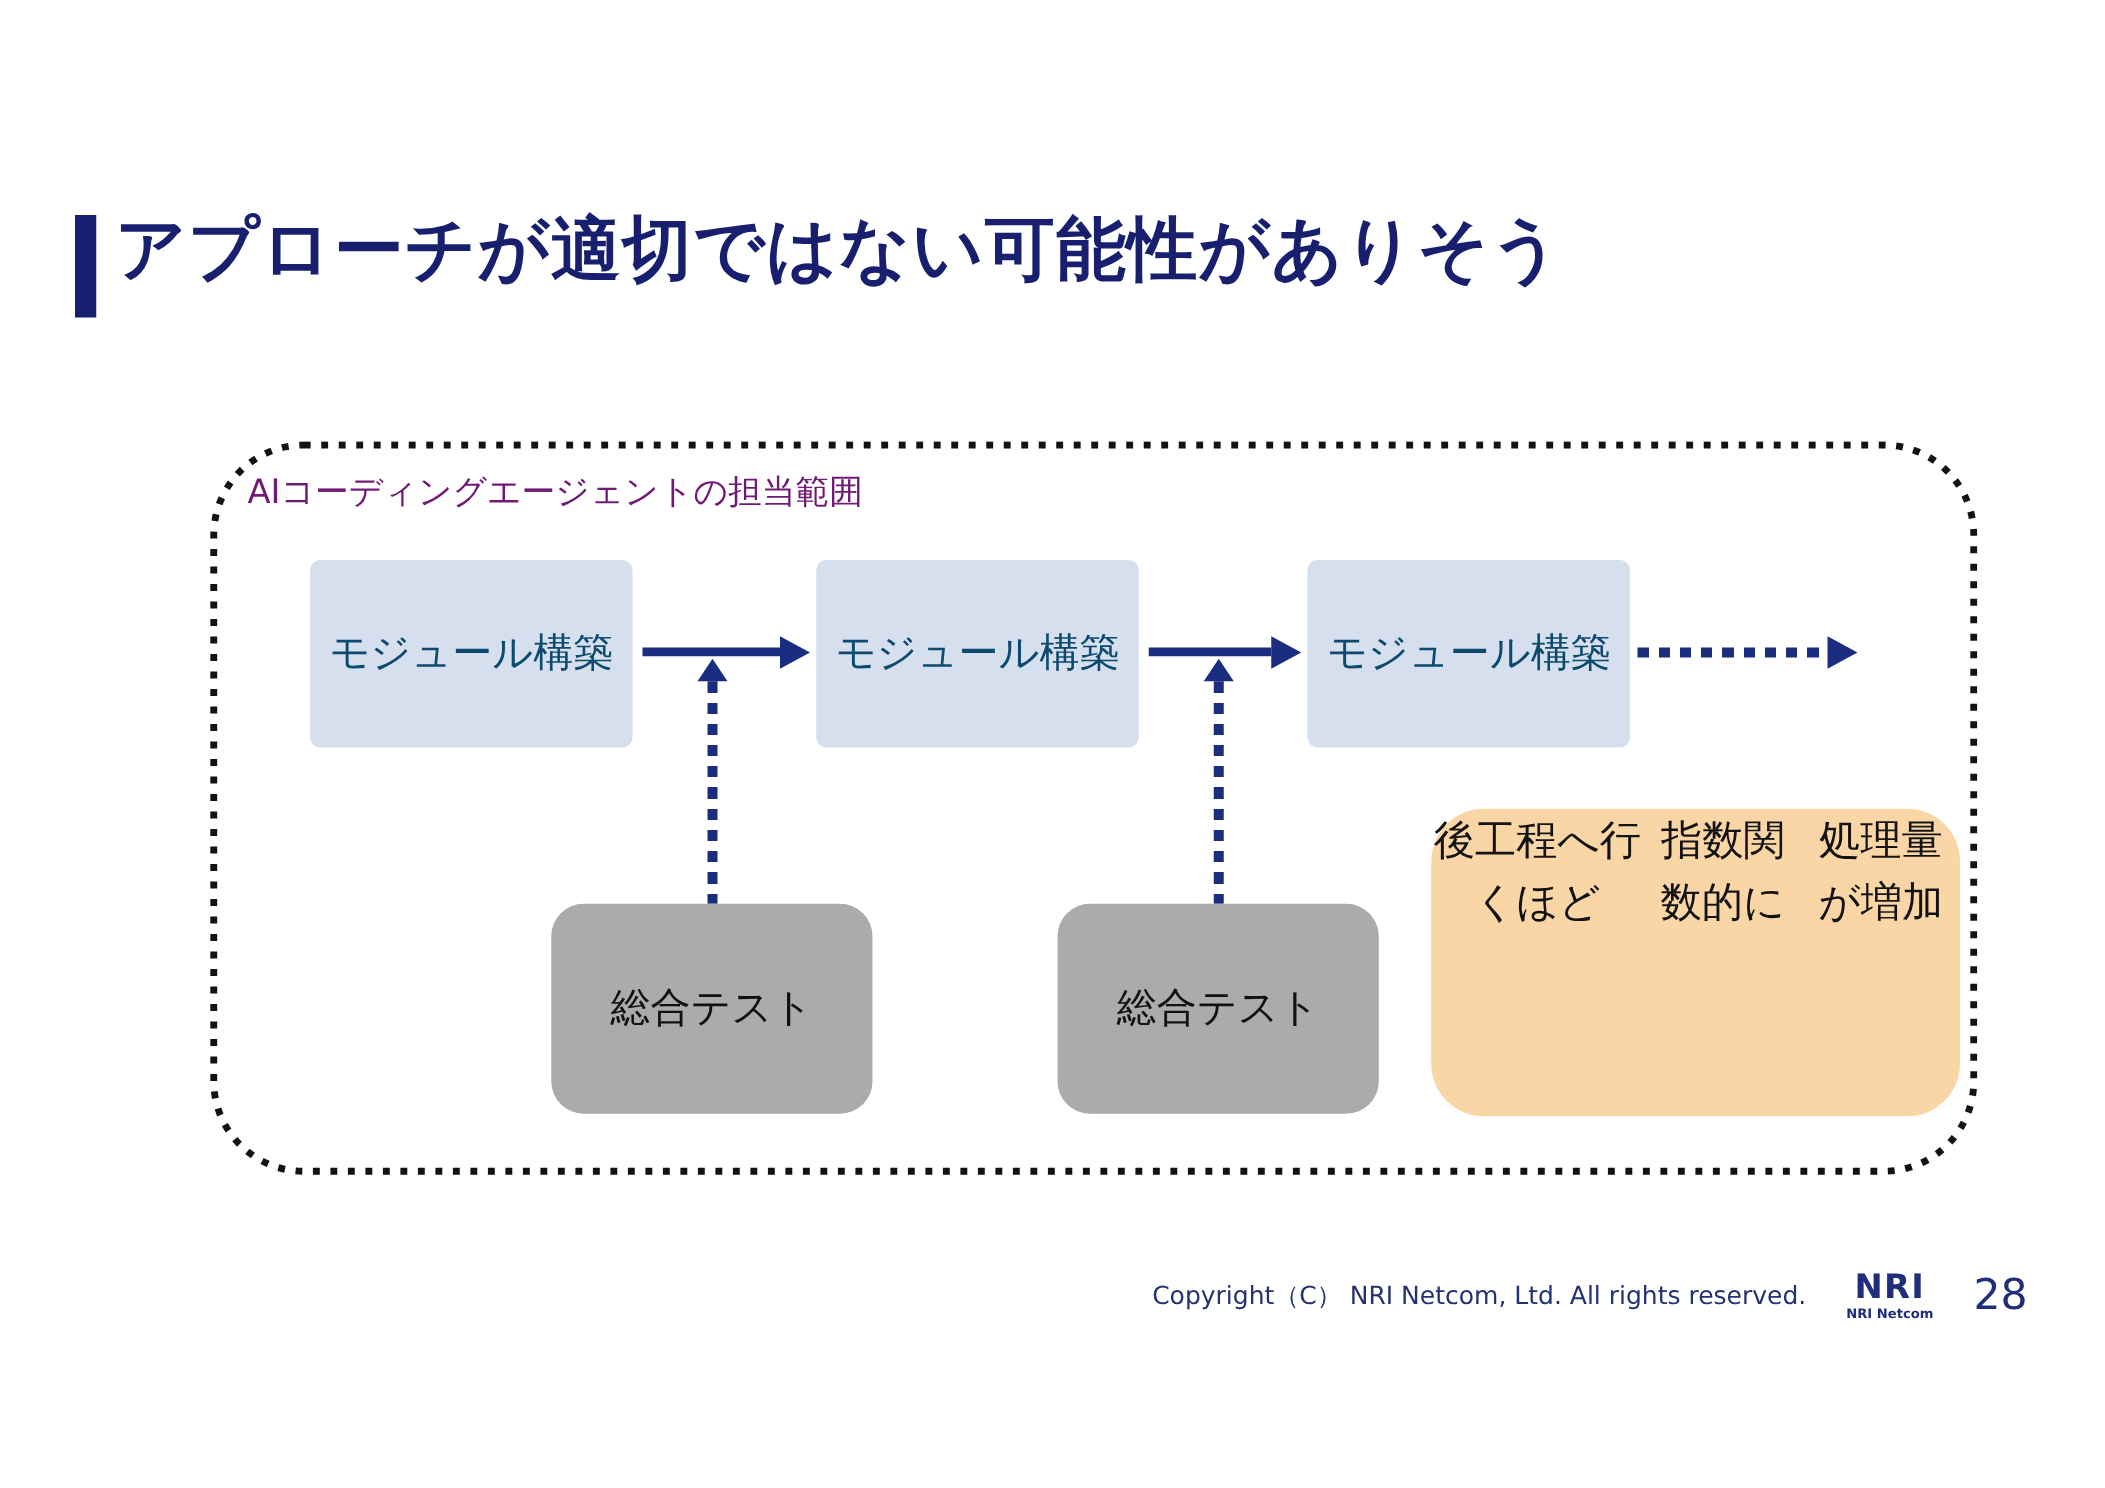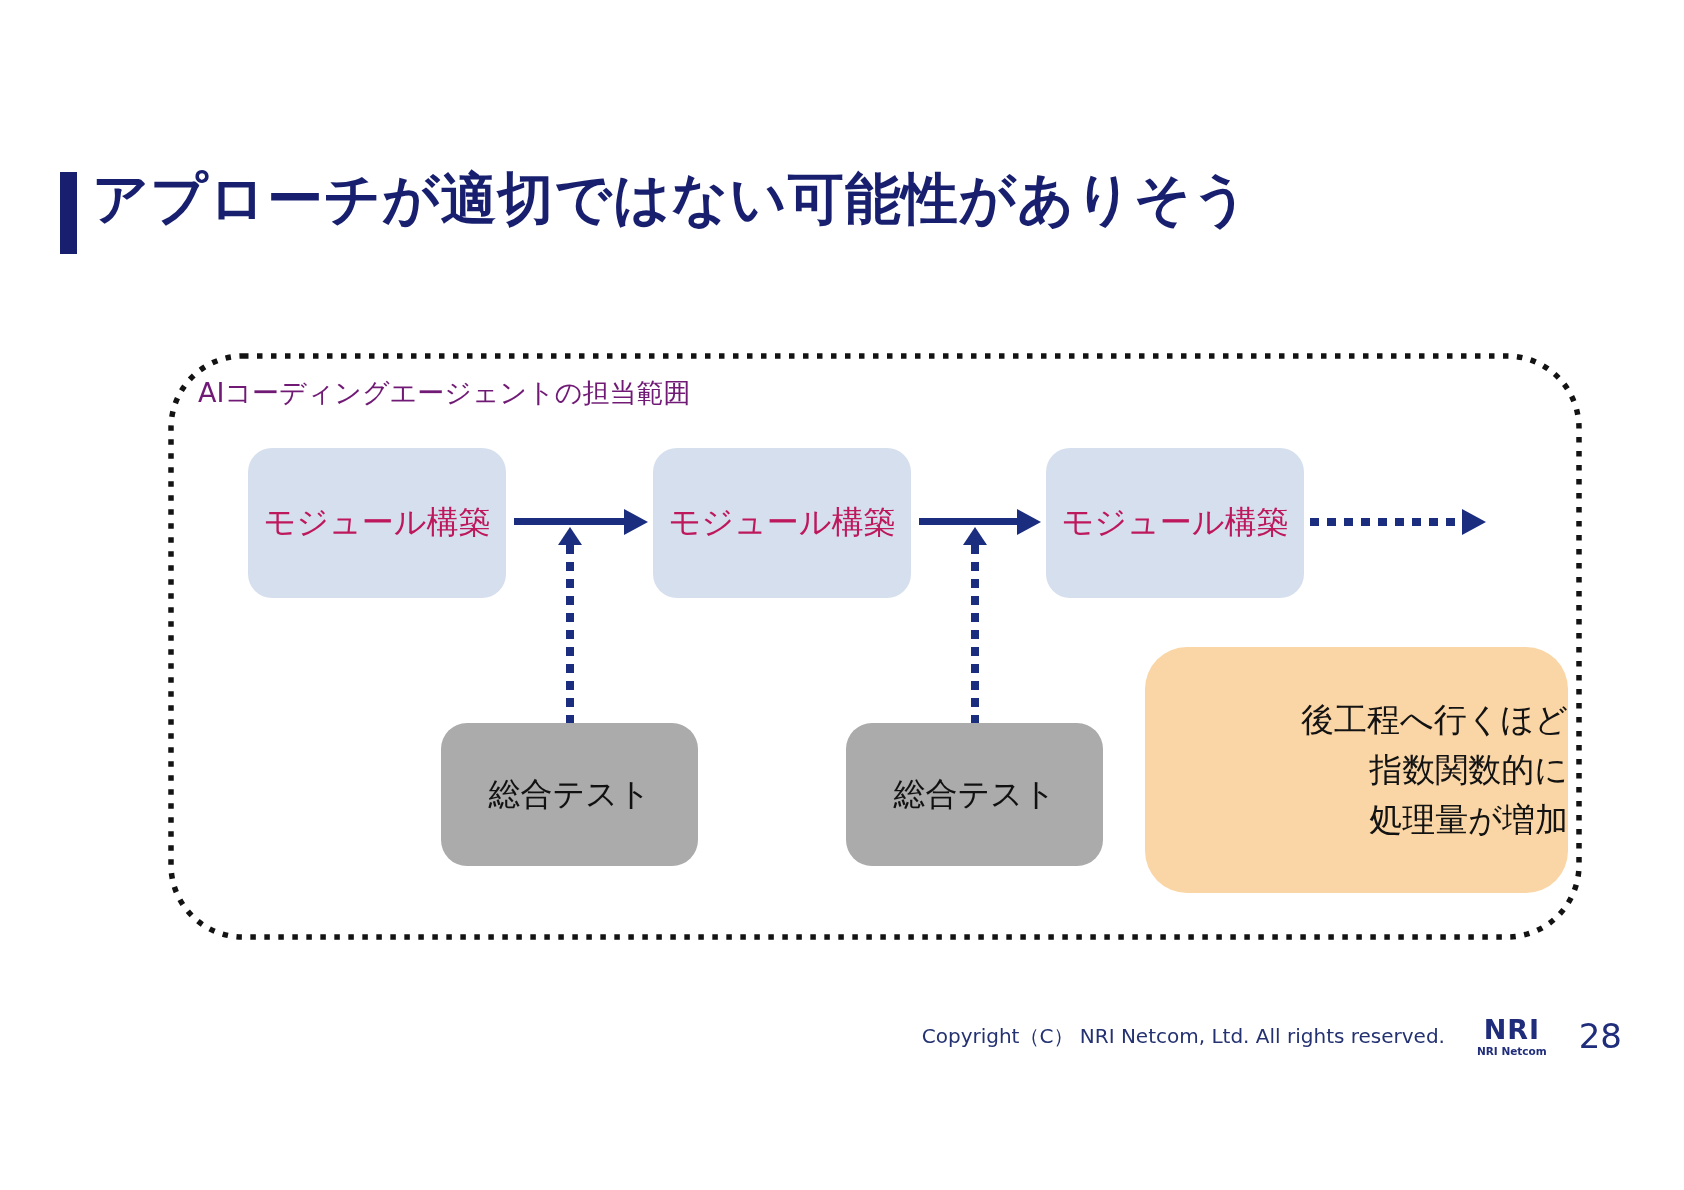--- a/index.html
+++ b/index.html
@@ -34,38 +34,38 @@
   .diagram{position:absolute;left:168px;top:353px;width:1414px;height:587px;}
   .border-svg{position:absolute;left:0;top:0;width:1414px;height:587px;}
   .scope-label{
     position:absolute;left:30px;top:22px;
     font-size:27px;color:#701a75;white-space:nowrap;
   }
 
   
   .module-box{
     position:absolute;top:95px;width:258px;height:150px;
-    background:var(--module-fill);border-radius:24px;
+    background:var(--module-fill);border-radius:8px;
     display:flex;align-items:center;justify-content:center;
-    font-size:32px;color:#be185d;white-space:nowrap;
+    font-size:32px;color:#0c4a6e;white-space:nowrap;
   }
   .module-1{left:80px;} .module-2{left:485px;} .module-3{left:878px;}
 
   .test-box{
-    position:absolute;top:370px;width:257px;height:143px;
+    position:absolute;top:370px;width:257px;height:168px;
     background:var(--test-fill);border-radius:26px;
     display:flex;align-items:center;justify-content:center;
     font-size:32px;color:#111;white-space:nowrap;
   }
   .test-1{left:273px;} .test-2{left:678px;}
 
   .note-box{
     position:absolute;left:977px;top:294px;width:423px;height:246px;
     background:var(--note-fill);border-radius:42px;
-    display:flex;flex-direction:column;align-items:flex-end;justify-content:center;
+    display:flex;flex-direction:row;align-items:flex-start;justify-content:center;
     font-size:33px;line-height:50px;color:#131313;text-align:center;
   }
 
   
   .arrow-body{position:absolute;top:165px;height:7px;background:var(--arrow);}
   .arrow-body.a1{left:346px;width:110px;}
   .arrow-body.a2{left:751px;width:98px;}
   .arrow-head-right{
     position:absolute;top:156px;width:0;height:0;
     border-top:13px solid transparent;border-bottom:13px solid transparent;

